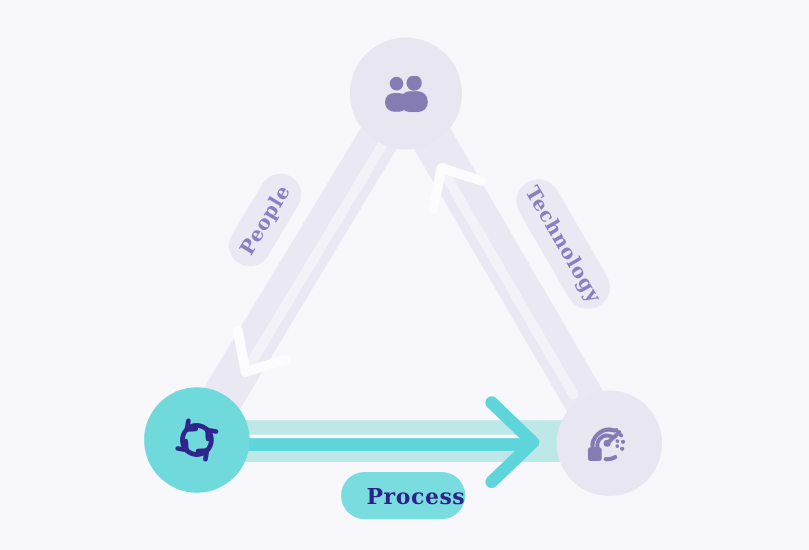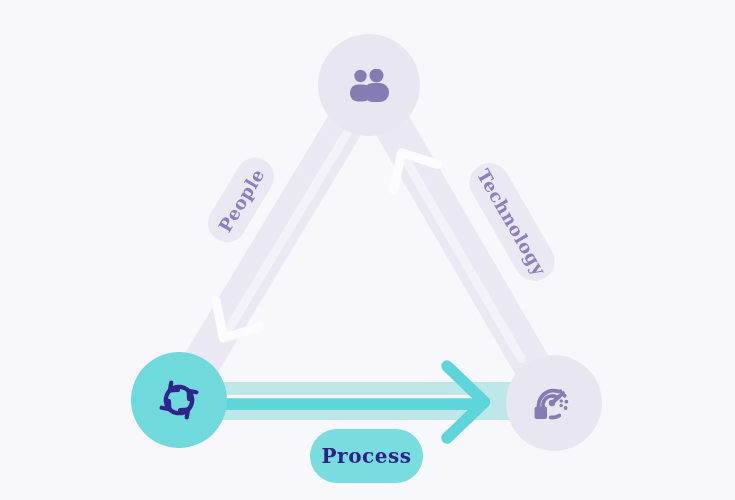--- a/index.html
+++ b/index.html
@@ -24,23 +24,23 @@
     left:195px;top:181px;width:92px;height:38px;
     background:var(--band-lavender);color:var(--text-purple);
     font-size:18px;letter-spacing:.5px;transform:rotate(-59deg);
   }
   .pill-technology{
     left:447px;top:202px;width:130px;height:40px;
     background:var(--band-lavender);color:var(--text-purple);
     font-size:18px;letter-spacing:.5px;transform:rotate(60deg);
   }
   .pill-process{
-    left:310px;top:429px;width:113px;height:54px;
+    left:310px;top:429px;width:113px;height:43px;
     background:var(--pill-teal);color:var(--text-indigo);
-    font-size:20px;letter-spacing:.5px;
+    font-size:20px;letter-spacing:.5px;justify-content:flex-end;
   }
 </style>
 </head>
 <body>
 
 <div class="canvas">
 
   <svg class="edges" width="735" height="500" viewBox="0 0 735 500">
 
     <line x1="369" y1="85" x2="179" y2="400" stroke-width="38" style="stroke:var(--band-lavender)"></line>

